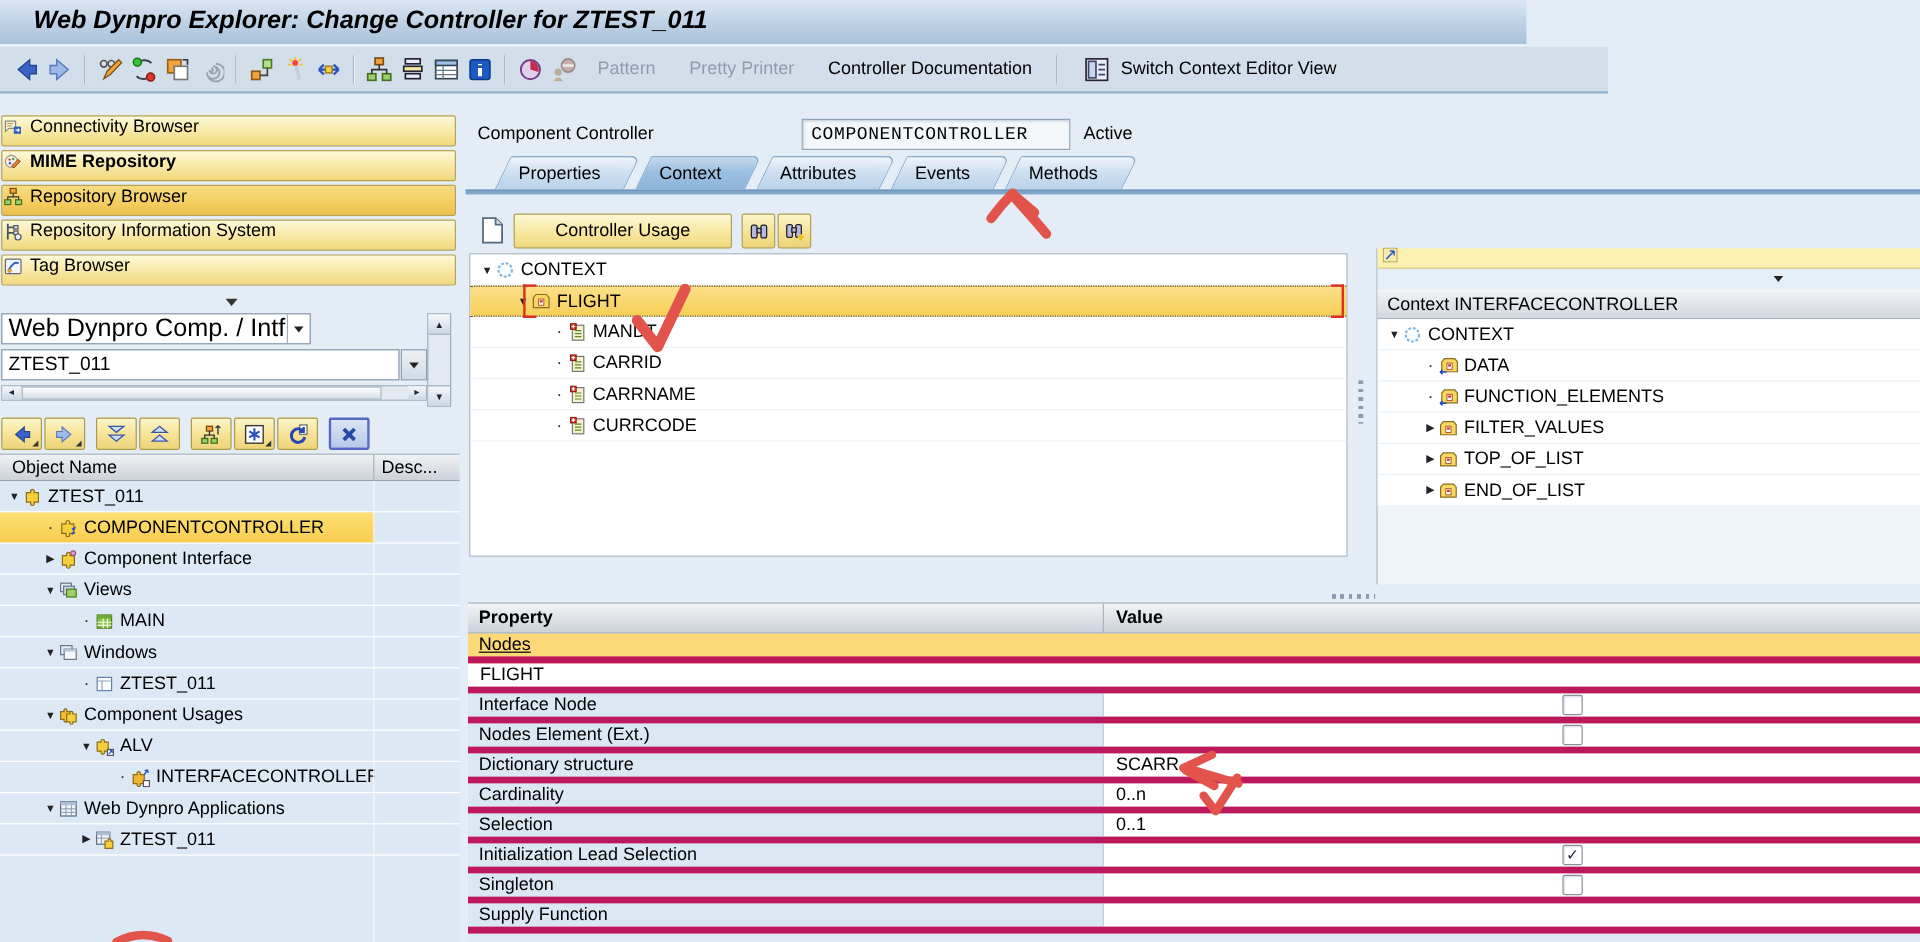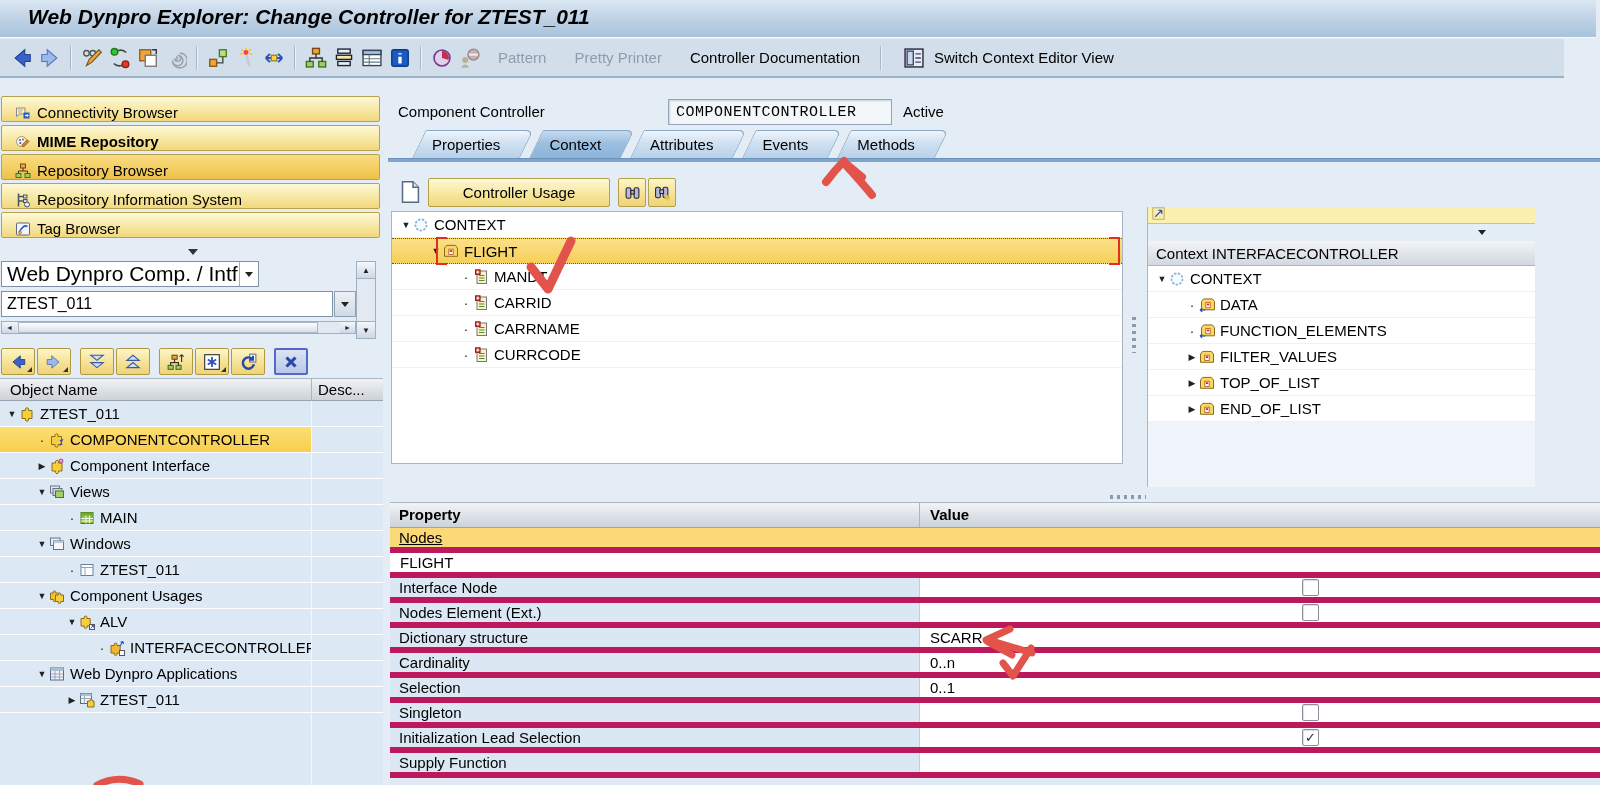--- a/index.html
+++ b/index.html
@@ -1,37 +1,37 @@
 <!DOCTYPE html>
 <html><head>
 <meta charset="utf-8">
 <style>
   html,body{margin:0;padding:0;background:#8a9aaa;}
   .screen{position:relative;width:1600px;height:785px;overflow:hidden;
     font-family:"Liberation Sans","DejaVu Sans",sans-serif;background:#e4edf6;color:#000;}
   
-  .titlebar{position:absolute;left:0;top:0;width:1596px;height:37px;
+  .titlebar{position:absolute;left:0;top:0;width:1272px;height:37px;
     background:linear-gradient(180deg,#dbe7f3 0%,#bdd0e4 55%,#a9c3da 100%);
     border-bottom:1px solid #f4f9fd;}
   .titlebar .ttext{position:absolute;left:28px;top:5px;font-size:21px;font-weight:bold;font-style:italic;}
   
-  .toolbar{position:absolute;left:0;top:39px;width:1564px;height:39px;background:#d2dfeb;
+  .toolbar{position:absolute;left:0;top:39px;width:1340px;height:39px;background:#d2dfeb;
     border-bottom:2px solid #9ab4cc;display:flex;align-items:center;padding-left:8px;box-sizing:border-box;}
   .tbico{width:26px;height:26px;display:inline-flex;align-items:center;justify-content:center;margin:0 1px;}
   .tbico svg{width:22px;height:22px;}
   .tbsep{width:1px;height:24px;background:#a8b8c8;margin:0 6px;border-right:1px solid #e8f0f8;}
   .tbtext{font-size:15px;margin:0 14px;white-space:nowrap;cursor:default;}
   .tbtext.disabled{color:#8f9dab;}
   .switchwrap{display:flex;align-items:center;gap:6px;margin-left:12px;}
   
   .ico{display:inline-flex;align-items:center;justify-content:center;width:17px;height:17px;flex:0 0 auto;}
   .ico svg{width:16px;height:16px;}
   
   .sb-btn{position:absolute;left:1px;width:379px;height:26px;box-sizing:border-box;
-    border:1px solid #b8a24e;border-radius:2px;display:flex;align-items:flex-end;gap:6px;padding-left:12px;
+    border:1px solid #b8a24e;border-radius:2px;display:flex;align-items:flex-start;gap:6px;padding-left:0;
     background:linear-gradient(180deg,#fdf9d9 0%,#f8e9a8 50%,#f1d87c 100%);font-size:15px;cursor:default;}
   .sb-btn.selected{background:linear-gradient(180deg,#f8dc84 0%,#f3cd5f 60%,#eec04a 100%);}
   
   .caret-mini{position:absolute;left:188px;top:249px;width:0;height:0;
     border-left:5px solid transparent;border-right:5px solid transparent;border-top:6px solid #333;}
   .sel-box{position:absolute;left:1px;top:261px;width:258px;height:26px;background:#fff;
     border:1px solid #7f93a8;box-sizing:border-box;font-size:21px;display:flex;align-items:center;}
   .sel-box .sel-val{flex:1;padding-left:5px;white-space:nowrap;overflow:hidden;}
   .sel-arrow{width:18px;height:100%;border-left:1px solid #9fb0c0;display:flex;align-items:center;justify-content:center;}
   .tri-down{width:0;height:0;border-left:4px solid transparent;border-right:4px solid transparent;border-top:5px solid #222;}
@@ -98,21 +98,21 @@
   .ctxleft{position:absolute;left:391px;top:211px;width:732px;height:253px;background:#fff;border:1px solid #a8b6c4;box-sizing:border-box;}
   .ctxrow{height:26px;display:flex;align-items:center;font-size:15px;border-bottom:1px solid #edf2f7;box-sizing:border-box;position:relative;white-space:nowrap;}
   .ctxrow.selected{background:linear-gradient(#fbe089,#f7cf57);border-top:1px dotted #555;border-bottom:1px dotted #555;}
   .ctxrow.selected::before{content:"";position:absolute;left:44px;top:-2px;bottom:-2px;width:9px;
     border:2px solid #e03020;border-right:none;}
   .ctxrow.selected::after{content:"";position:absolute;right:2px;top:-2px;bottom:-2px;width:9px;
     border:2px solid #e03020;border-left:none;}
   .midsplit{position:absolute;left:1123px;top:207px;width:24px;height:280px;}
   .vdots{position:absolute;left:9px;top:110px;width:4px;height:36px;
     background:repeating-linear-gradient(180deg,#8a9ab0 0 3px,transparent 3px 7px);}
-  .ctxright{position:absolute;left:1147px;top:207px;width:388px;height:280px;background:#eef4fa;border-left:1px solid #a8b6c4;box-sizing:border-box;}
+  .ctxright{position:absolute;left:1147px;top:207px;width:453px;height:280px;background:#eef4fa;border-left:1px solid #a8b6c4;box-sizing:border-box;}
   .yellowstrip{height:17px;background:#fcf0b0;border-bottom:1px solid #d8c070;display:flex;align-items:center;padding-left:4px;box-sizing:border-box;}
   .yellowstrip svg{width:13px;height:13px;}
   .ddrow{height:17px;background:#e4eef7;position:relative;}
   .ddrow .tri-down{position:absolute;left:330px;top:6px;}
   .ctxright .rows{background:#fff;}
   
   .hsplit{position:absolute;left:388px;top:487px;width:1212px;height:15px;}
   .hdots{position:absolute;left:722px;top:8px;width:36px;height:4px;
     background:repeating-linear-gradient(90deg,#8a9ab0 0 3px,transparent 3px 7px);}
   
@@ -830,29 +830,29 @@
         </div>
         <div class="prow">
           <div class="pc">Cardinality</div>
           <div class="vc">0..n</div>
         </div>
         <div class="prow">
           <div class="pc">Selection</div>
           <div class="vc">0..1</div>
         </div>
         <div class="prow">
+          <div class="pc">Initialization Lead Selection</div>
+          <div class="vc">
+            <span class="cbx">✓</span>
+          </div>
+        </div>
+        <div class="prow">
           <div class="pc">Singleton</div>
           <div class="vc">
             <span class="cbx"></span>
-          </div>
-        </div>
-        <div class="prow">
-          <div class="pc">Initialization Lead Selection</div>
-          <div class="vc">
-            <span class="cbx">✓</span>
           </div>
         </div>
         <div class="prow">
           <div class="pc">Supply Function</div>
           <div class="vc"></div>
         </div>
       </div>
   </div>
 
   <svg class="anno" viewBox="0 0 1600 785">

